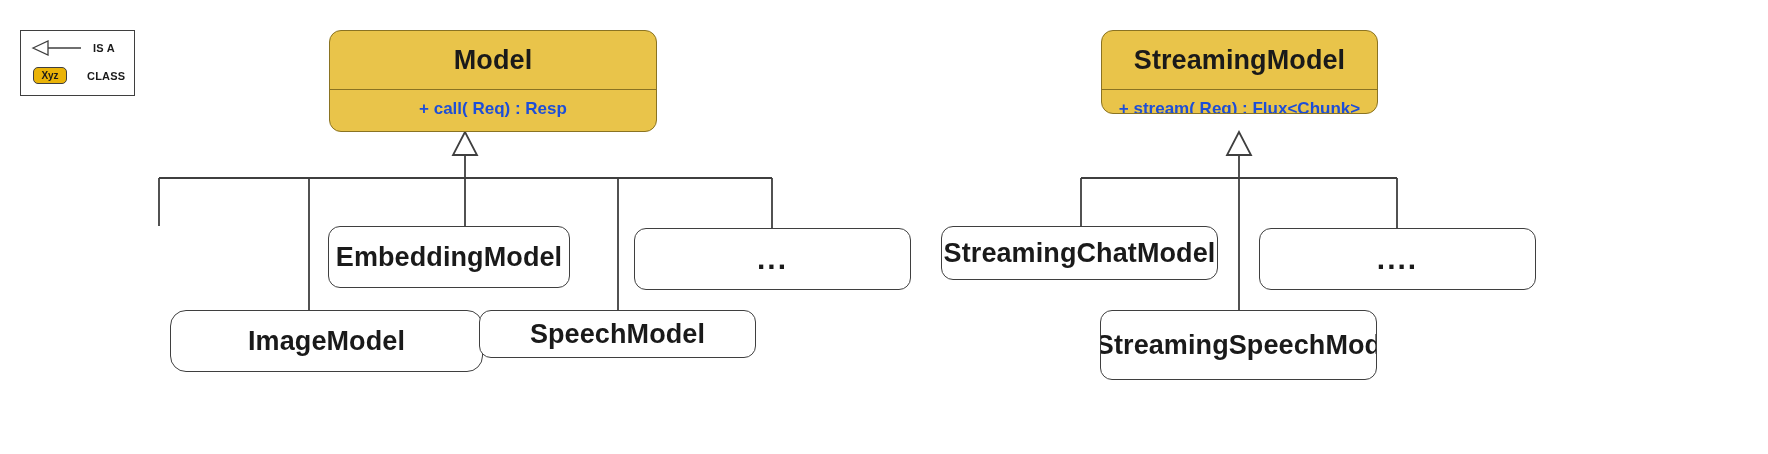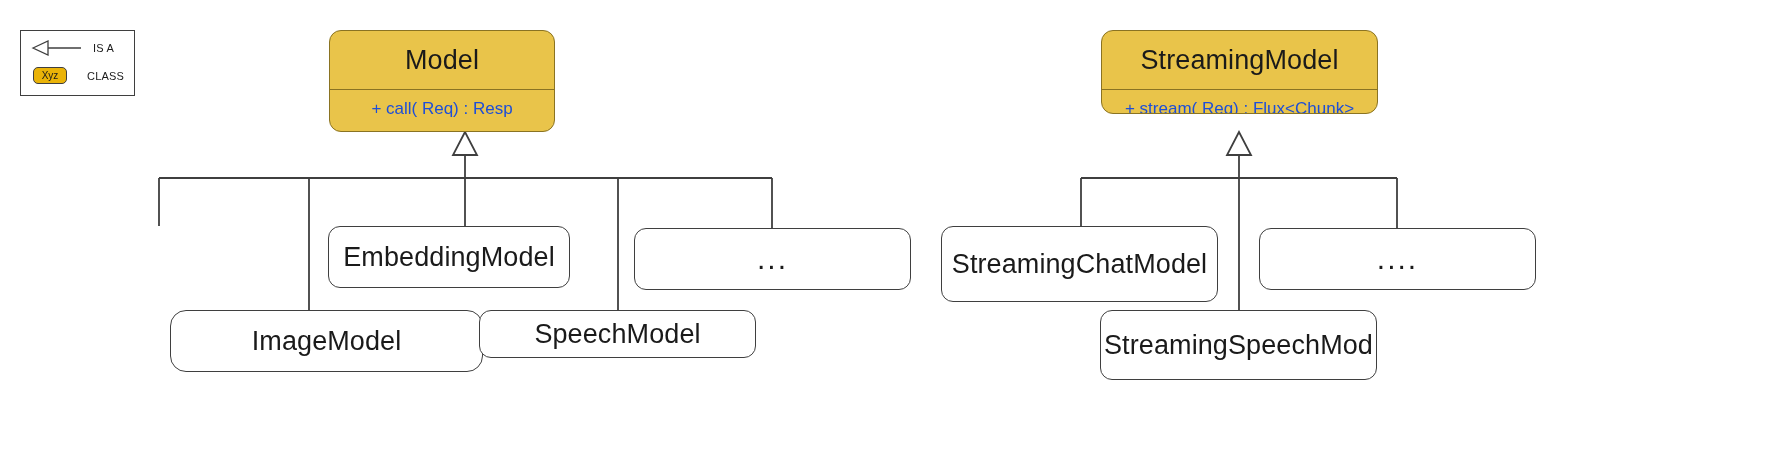--- a/index.html
+++ b/index.html
@@ -10,20 +10,21 @@
   body {
     font-family: "Liberation Sans", sans-serif;
     color: #1a1a1a;
   }
   #canvas {
     position: relative;
     width: 1768px;
     height: 454px;
     background: #ffffff;
     overflow: hidden;
+    font-weight: bold;
   }
   .edges {
     position: absolute;
     left: 0;
     top: 0;
     width: 1768px;
     height: 454px;
     pointer-events: none;
   }
   .node {
@@ -141,21 +142,21 @@
         <line x1="17" y1="8" x2="50" y2="8" stroke="#3f3f3f" stroke-width="1.4"></line>
       </svg>
       <span class="legend-label" style="margin-left:8px;">IS A</span>
     </div>
     <div class="legend-row" style="left:12px; top:36px;">
       <span class="legend-class-box">Xyz</span>
       <span class="legend-label" style="margin-left:20px;">CLASS</span>
     </div>
   </div>
 
-  <div class="node abstract" style="left:329px; top:30px; width:226px; height:102px;">
+  <div class="node abstract" style="left:329px; top:30px; width:328px; height:102px;">
     <div class="title">Model</div>
     <div class="compartment">+ call( Req) : Resp</div>
   </div>
 
 
   <div class="node" style="left:328px; top:226px; width:242px; height:62px;">
     <div class="title">EmbeddingModel</div>
   </div>
 
   <div class="node dots" style="left:634px; top:228px; width:277px; height:62px;">
@@ -168,21 +169,21 @@
 
   <div class="node" style="left:479px; top:310px; width:277px; height:48px;">
     <div class="title">SpeechModel</div>
   </div>
 
   <div class="node abstract" style="left:1101px; top:30px; width:277px; height:84px;">
     <div class="title">StreamingModel</div>
     <div class="compartment">+ stream( Req) : Flux&lt;Chunk&gt;</div>
   </div>
 
-  <div class="node" style="left:941px; top:226px; width:277px; height:76px;justify-content:flex-end;">
+  <div class="node" style="left:941px; top:226px; width:277px; height:54px;justify-content:flex-end;">
     <div class="title">StreamingChatModel</div>
   </div>
 
   <div class="node dots" style="left:1259px; top:228px; width:277px; height:62px;">
     <div class="title">....</div>
   </div>
 
   <div class="node" style="left:1100px; top:310px; width:277px; height:70px;">
     <div class="title">StreamingSpeechMod</div>
   </div>

